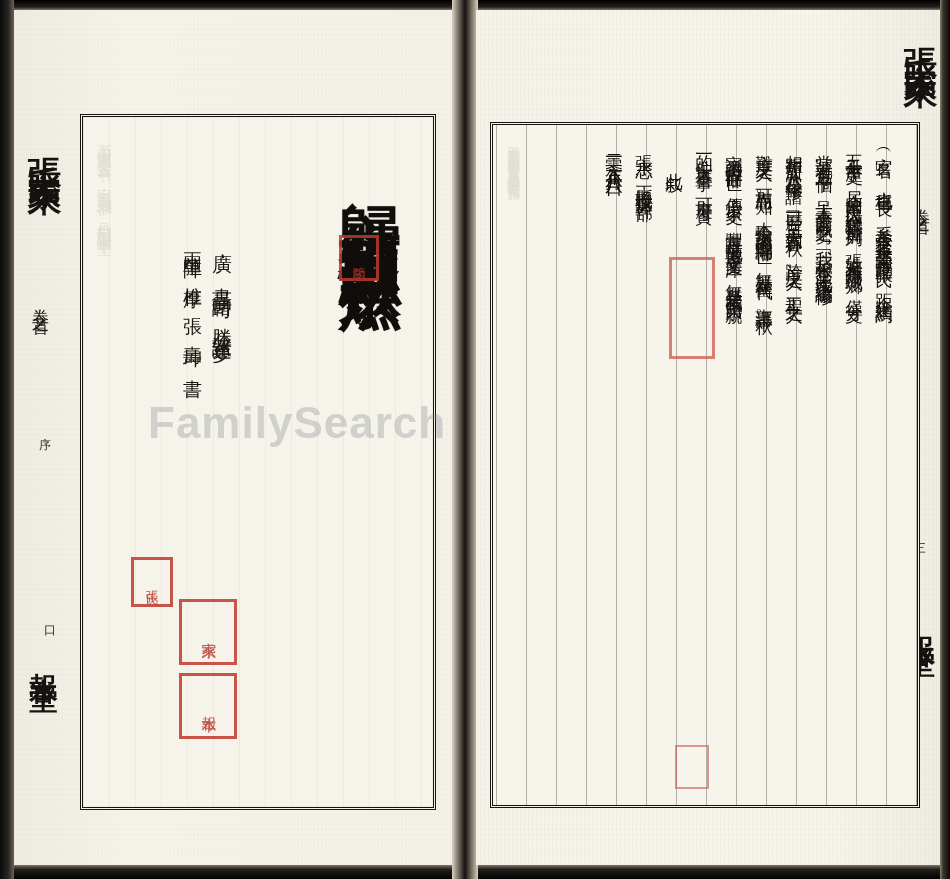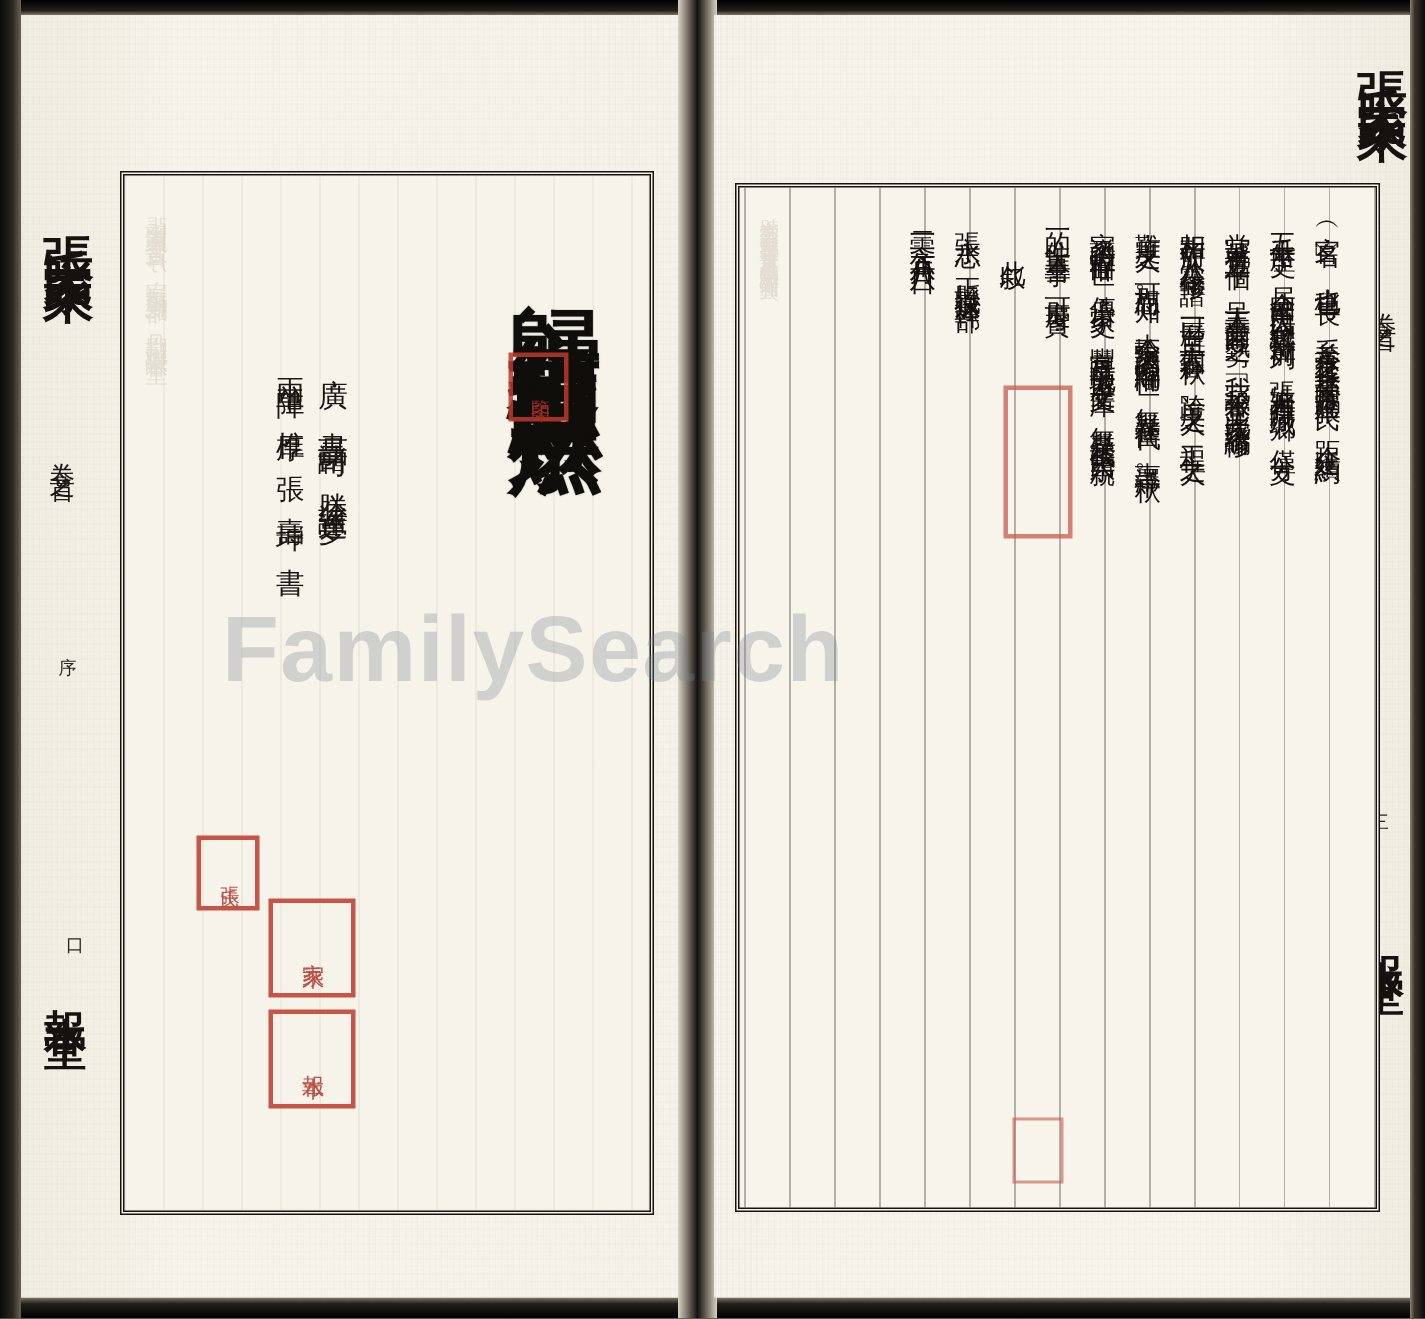--- a/index.html
+++ b/index.html
@@ -304,21 +304,21 @@
     width: 30px; height: 40px;
     border: 2px solid #c8594b;
     opacity: .6;
   }
 
   
   .watermark {
     position: absolute;
     left: 148px; top: 398px;
     font-family: "Liberation Sans", sans-serif;
-    font-size: 62px;
+    font-size: 44px;
     font-weight: bold;
     color: rgba(120,128,138,0.30);
     letter-spacing: 1px;
     white-space: nowrap;
     pointer-events: none;
     user-select: none;
   }
 </style>
 </head>
 <body>

